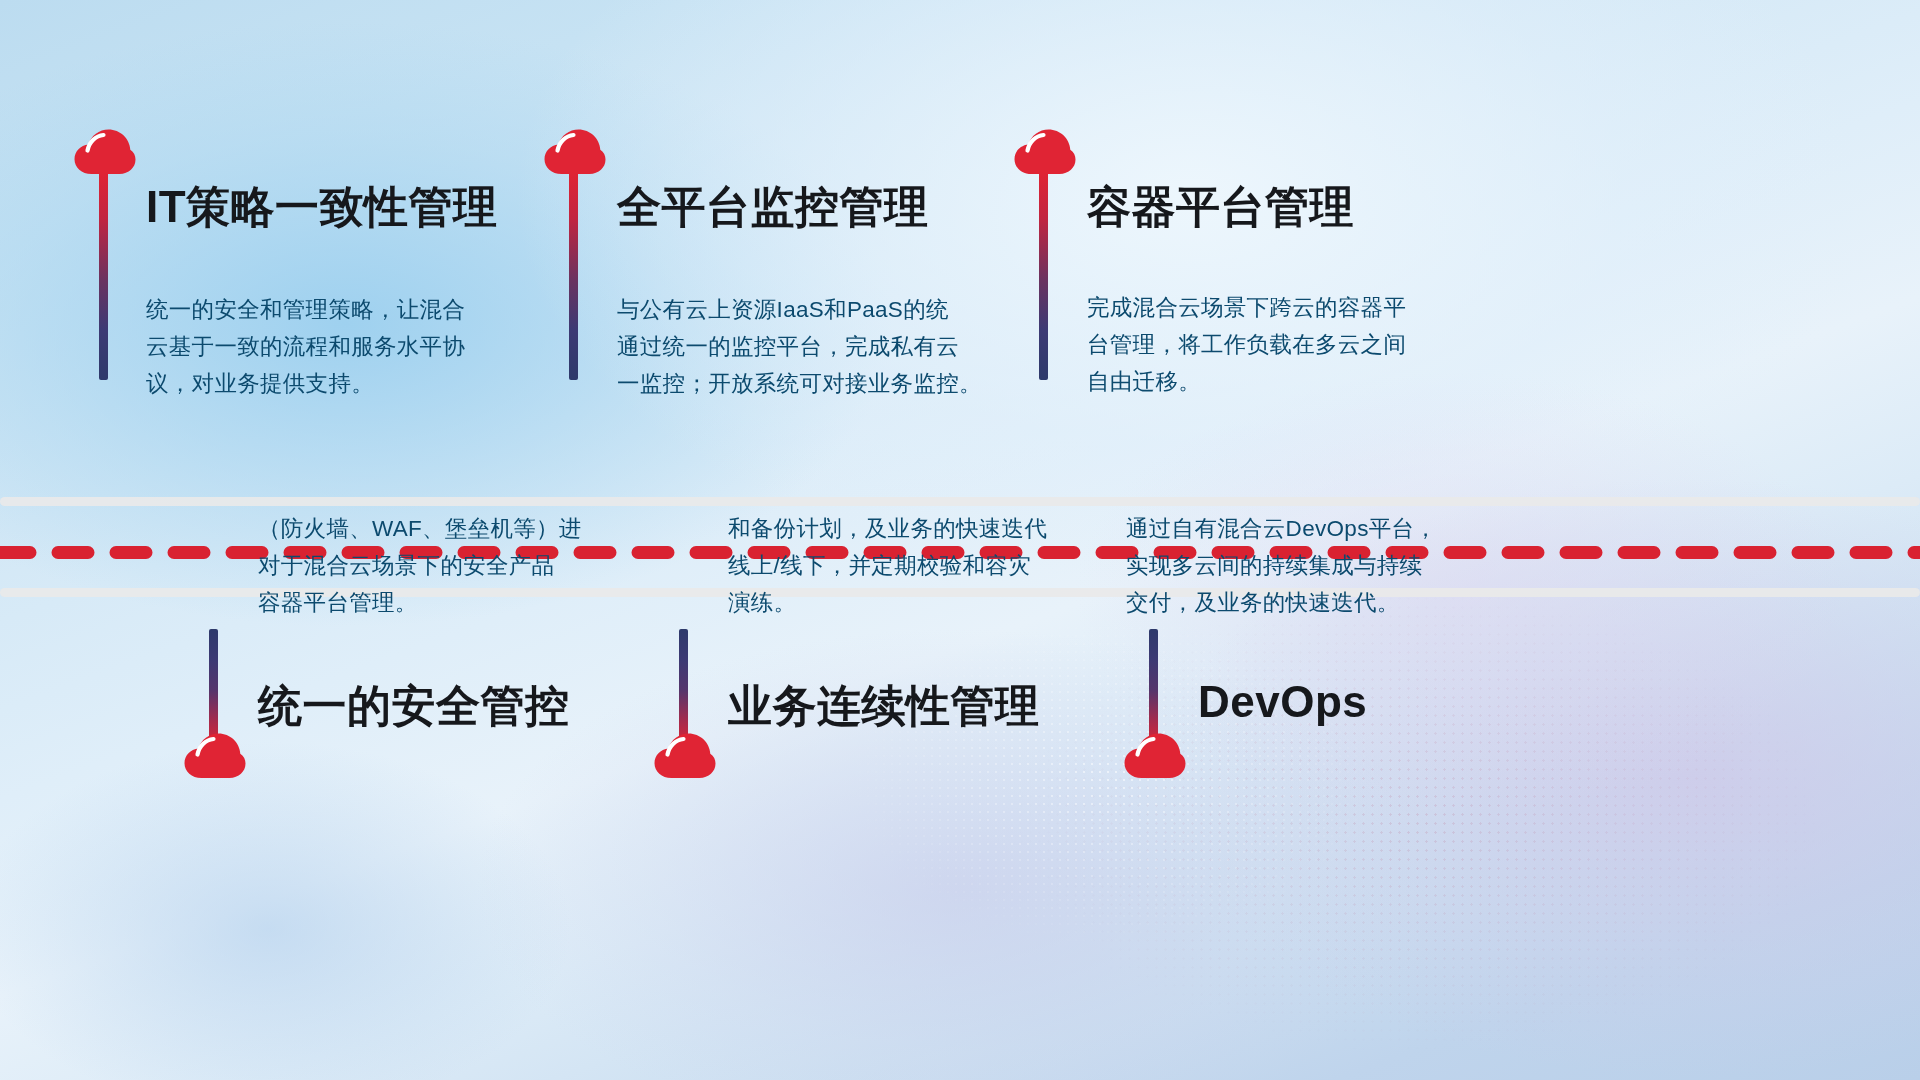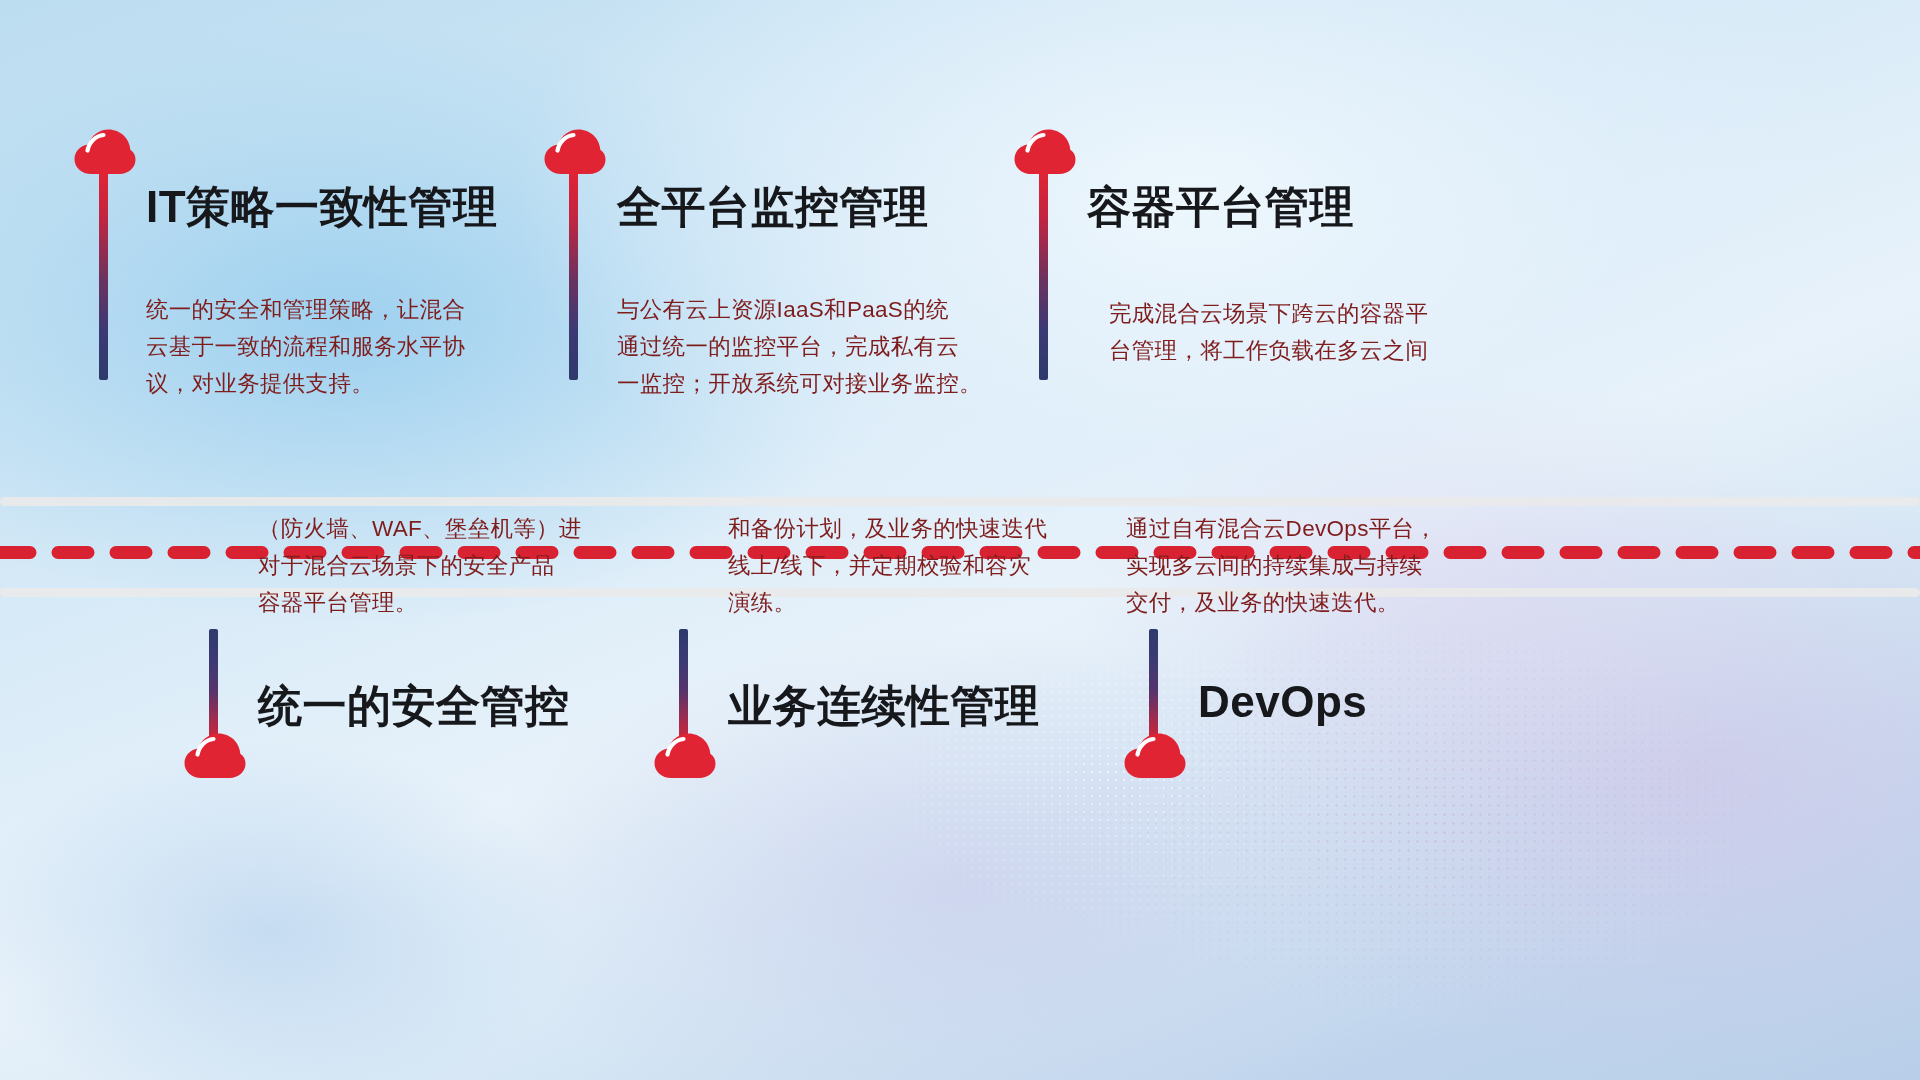--- a/index.html
+++ b/index.html
@@ -87,21 +87,21 @@
     font-size:44px;
     font-weight:bold;
     color:#16181c;
     letter-spacing:.5px;
     white-space:nowrap;
   }
   .body {
     position:absolute;
     font-size:22.5px;
     line-height:37px;
-    color:#7f1d1d;
+    color:#0c4a6e;
     letter-spacing:.3px;
     width:400px;
   }
   .body span { display:block; white-space:nowrap; }
 </style>
 </head>
 <body>
 
 <div id="bg">
   <div class="bg-layer bg-base"></div>
@@ -157,23 +157,24 @@
 
 <div class="col">
   <svg class="cloud" style="left:1014px; top:129px;" viewBox="0 0 62 46">
     <path d="M17.5 45 C7.6 45 .5 38.4 .5 30.2 C.5 22.6 6.5 16.3 14.4 15.6
              C17.0 6.5 25.2 .5 34.6 .5 C46.1 .5 55.6 9.4 56.3 20.7
              C59.9 23.0 61.5 26.6 61.5 30.5 C61.5 38.5 54.8 45 45.4 45 Z" fill="#E02434"></path>
     <path d="M13.5 21.5 C15.3 12.5 21.8 6.8 29.5 6.0" stroke="#ffffff" stroke-width="4.2" stroke-linecap="round" fill="none"></path>
   </svg>
   <div class="bar bar-down" style="left:1039px; top:172px; height:208px;"></div>
   <div class="heading" style="left:1087px; top:178px;">容器平台管理</div>
-  <div class="body" style="left:1087px; top:295px;margin-left:22px;">
+  <div class="body" style="left:1087px; top:289px;">
     <span>完成混合云场景下跨云的容器平</span>
     <span>台管理，将工作负载在多云之间</span>
+    <span>自由迁移。</span>
   </div>
 </div>
 
 <div class="col">
   <div class="bar bar-up" style="left:209px; top:629px; height:118px;"></div>
   <div class="body" style="left:258px; top:510px;">
     <span>（防火墙、WAF、堡垒机等）进</span>
     <span>对于混合云场景下的安全产品</span>
     <span>容器平台管理。</span>
   </div>

